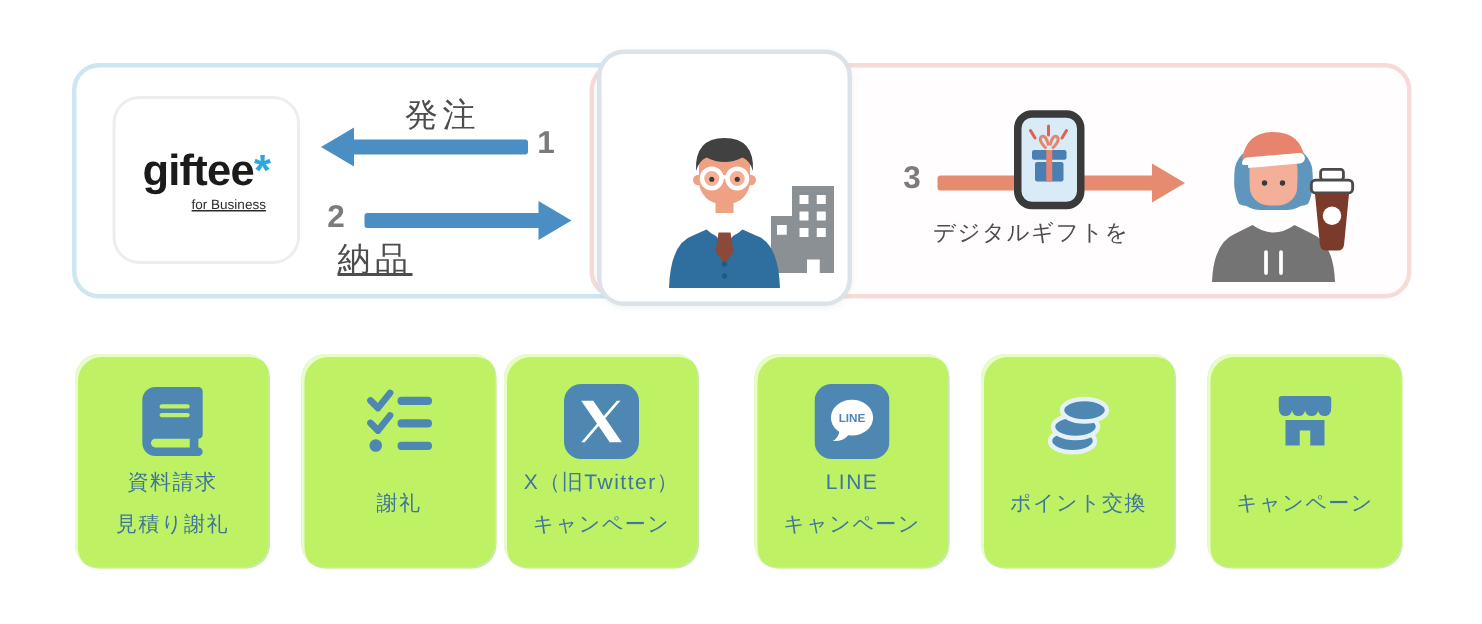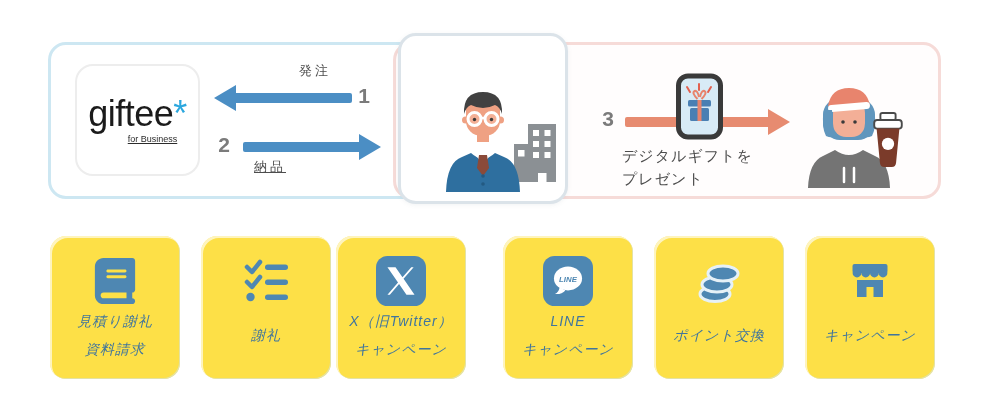--- a/index.html
+++ b/index.html
@@ -10,48 +10,47 @@
   .box{position:absolute;border-radius:18px;box-sizing:border-box;}
   .box-provider{left:48px;top:42px;width:524px;height:157px;background:#ffffff;border:3px solid #cde7f2;}
   .box-recipient{left:393px;top:42px;width:548px;height:157px;background:#fffdfd;border:3px solid #f6dbd8;}
   .box-client{left:398px;top:33px;width:170px;height:171px;background:#ffffff;border:3px solid #dbe3e9;z-index:2;box-shadow:0 1px 4px rgba(120,140,150,0.10);}
 
   .giftee-card{
     position:absolute;left:75px;top:64px;width:125px;height:112px;background:#ffffff;
     border:2px solid #ededed;border-radius:18px;z-index:3;
     display:flex;flex-direction:column;align-items:center;justify-content:center;box-sizing:border-box;
   }
-  .giftee-logo{font-size:36px;font-weight:normal;color:#1b1b1b;letter-spacing:-0.5px;line-height:1;}
+  .giftee-logo{font-size:29px;font-weight:bold;color:#1b1b1b;letter-spacing:-0.5px;line-height:1;}
   .giftee-logo .ast{color:#2ba7de;}
   .giftee-sub{font-size:9px;color:#2b2b2b;margin-top:2px;padding-left:30px;text-decoration:underline;}
 
-  .step-label{position:absolute;font-size:13px;color:#4d4d4d;letter-spacing:3px;z-index:3;text-align:center;}
+  .step-label{position:absolute;font-size:22px;color:#4d4d4d;letter-spacing:3px;z-index:3;text-align:left;}
   .step-num{position:absolute;font-size:21px;font-weight:bold;color:#7b7b7b;z-index:3;text-align:center;width:24px;}
 
   .arrow{position:absolute;height:26px;z-index:3;}
   .arrow .shaft{position:absolute;top:8px;height:10px;border-radius:2px;}
   .arrow .head{position:absolute;top:0;width:0;height:0;border-top:13px solid transparent;border-bottom:13px solid transparent;}
   .arrow.blue .shaft{background:#4b8ec4;}
   .arrow.orange .shaft{background:#e78b70;}
   .arrow.dir-left .head{left:0;border-right:22px solid #4b8ec4;}
   .arrow.dir-left .shaft{left:20px;right:0;}
   .arrow.dir-right .head{right:0;border-left:22px solid #4b8ec4;}
   .arrow.dir-right .shaft{left:0;right:20px;}
   .arrow.orange.dir-right .head{border-left-color:#e78b70;}
 
   .illu{position:absolute;z-index:3;}
   .phone{z-index:4;}
 
   .gift-label{position:absolute;left:622px;top:144px;width:156px;z-index:3;
     font-size:15px;color:#4d4d4d;line-height:23px;letter-spacing:1px;}
 
   .card{
-    position:absolute;top:236px;width:130px;height:143px;border-radius:16px;background:#fde047;
+    position:absolute;top:236px;width:130px;height:143px;border-radius:16px;background:#bef264;
     box-shadow:inset 2px 2px 0 rgba(255,255,255,0.65), inset -1px -1px 0 rgba(205,228,240,0.55);
-    font-style:italic;
   }
   .card-icon{position:absolute;top:17px;left:0;width:100%;height:56px;display:flex;align-items:center;justify-content:center;}
   .card-label{
     position:absolute;top:68px;left:0;width:100%;height:62px;
     display:flex;flex-direction:column;align-items:center;justify-content:center;
     font-size:14px;color:#40759d;line-height:28px;letter-spacing:1px;text-align:center;
   }
   .c1{left:50px;}.c2{left:201px;}.c3{left:336px;}.c4{left:503px;}.c5{left:654px;}.c6{left:805px;}
 </style>
 </head>
@@ -131,21 +130,20 @@
       <path d="M22.5 26 q-6 -6 -3 -8 q3 -1 4.5 6" fill="none" stroke="#e8846d" stroke-width="2"></path>
       <path d="M26.5 26 q6 -6 3 -8 q-3 -1 -4.5 6" fill="none" stroke="#e8846d" stroke-width="2"></path>
       <rect x="13" y="27" width="23" height="6.5" rx="1.5" fill="#4a7fb3"></rect>
       <rect x="15" y="35" width="19" height="13" rx="1.5" fill="#4a7fb3"></rect>
       <rect x="22.5" y="27" width="4" height="21" fill="#e8846d"></rect>
     </g>
   </svg>
 
   <div class="gift-label">
     <div>デジタルギフトを</div>
-    <div>プレゼント</div>
   </div>
 
   <svg class="illu" style="left:796px;top:76px;" width="116" height="112" viewBox="0 0 116 112">
     <rect x="27" y="22" width="52" height="42" rx="17" fill="#6096bd"></rect>
     <rect x="37" y="24" width="32" height="37" rx="13" fill="#f3af97"></rect>
     <path d="M32 30 q3 -18 21 -18 q18 0 21 18 z" fill="#e8846d"></path>
     <rect x="32" y="27.5" width="42" height="7" rx="3.5" fill="#ffffff" transform="rotate(-5 53 31)"></rect>
     <path d="M28 34 q-3 16 2 26 q4 2 8 1 l-2 -27 z" fill="#6096bd"></path>
     <path d="M78 34 q3 16 -2 26 q-4 2 -8 1 l2 -27 z" fill="#6096bd"></path>
     <circle cx="47" cy="46" r="1.8" fill="#3a3a3a"></circle>
@@ -162,22 +160,22 @@
     <circle cx="20" cy="34" r="6.5" fill="#ffffff"></circle>
   </svg>
 
   <div class="card c1">
     <div class="card-icon">
       <svg width="42" height="46" viewBox="0 0 448 512">
           <path fill="#4e87b2" d="M96 0C43 0 0 43 0 96V416c0 53 43 96 96 96H384h32c17.7 0 32-14.3 32-32s-14.3-32-32-32V384c17.7 0 32-14.3 32-32V32c0-17.7-14.3-32-32-32H384 96zm0 384H352v64H96c-17.7 0-32-14.3-32-32s14.3-32 32-32zm32-240c0-8.8 7.2-16 16-16H336c8.8 0 16 7.2 16 16s-7.2 16-16 16H144c-8.8 0-16-7.2-16-16zm16 48H336c8.8 0 16 7.2 16 16s-7.2 16-16 16H144c-8.8 0-16-7.2-16-16s7.2-16 16-16z"></path>
         </svg>
     </div>
     <div class="card-label">
+      <span>資料請求</span>
       <span>見積り謝礼</span>
-      <span>資料請求</span>
     </div>
   </div>
 
   <div class="card c2">
     <div class="card-icon">
       <svg width="48" height="46" viewBox="0 0 48 46">
         <g fill="none" stroke="#4e87b2" stroke-width="4.5" stroke-linecap="round" stroke-linejoin="round">
           <path d="M5 9 L10 14 L18 4"></path>
           <path d="M5 24 L10 29 L18 19"></path>
         </g>

